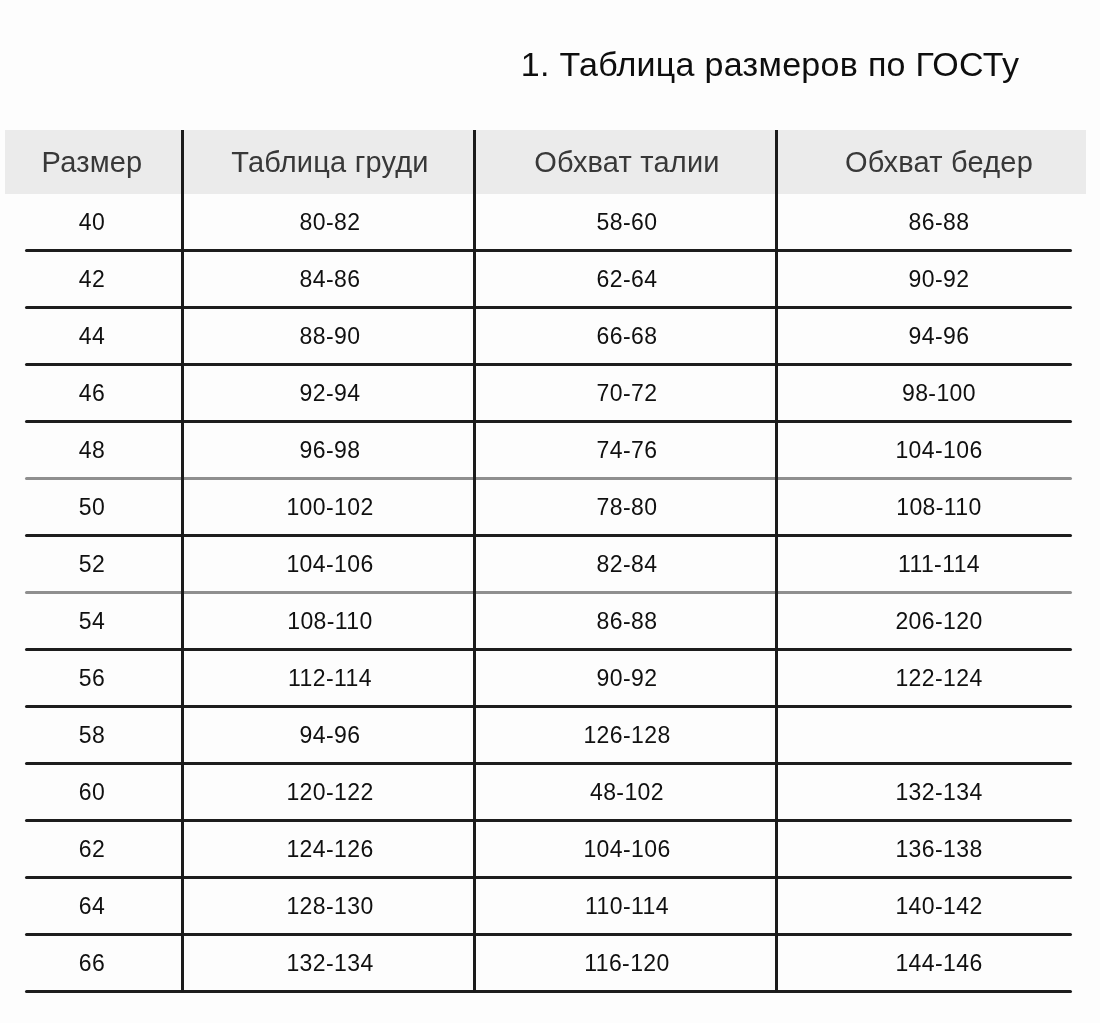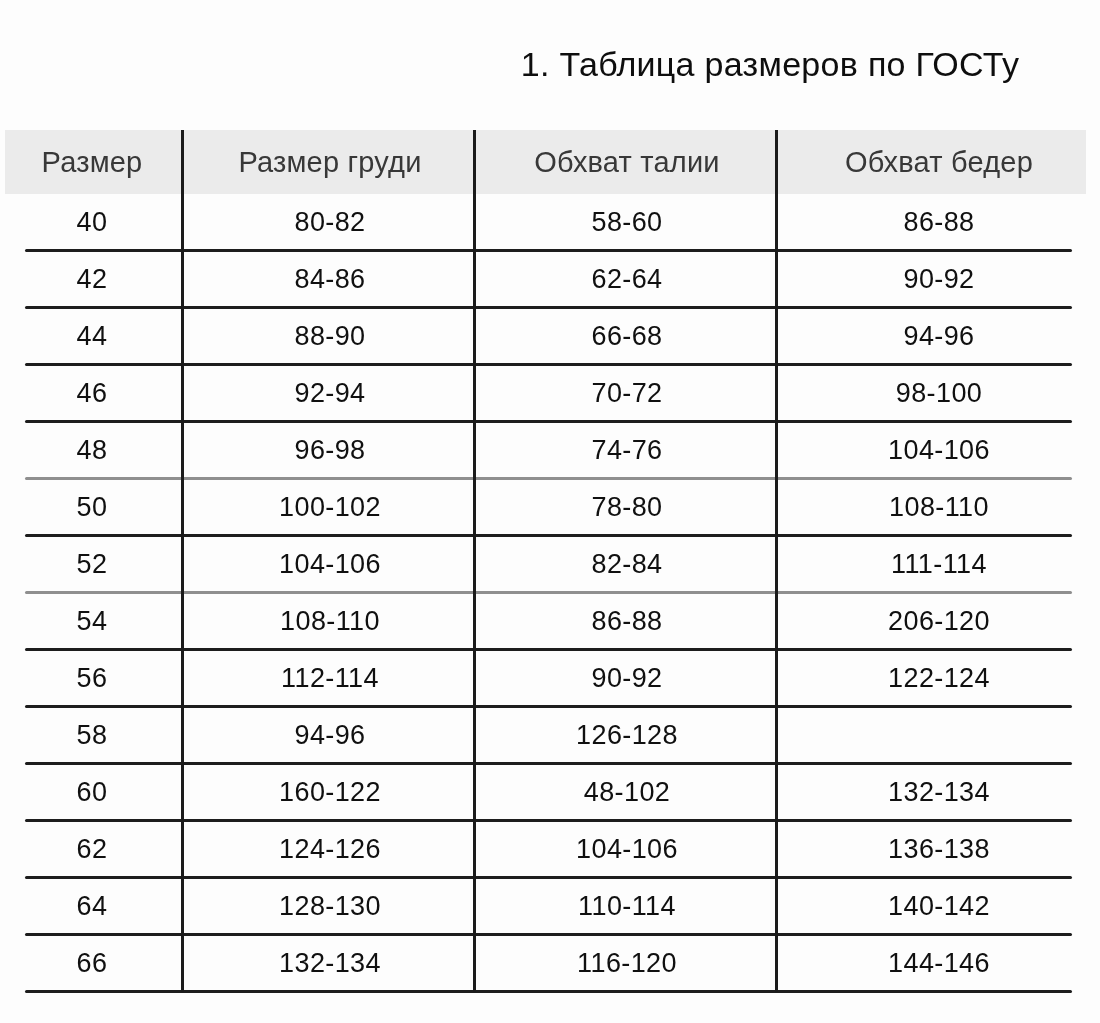--- a/index.html
+++ b/index.html
@@ -78,41 +78,41 @@
     align-items: center;
     justify-content: center;
     white-space: nowrap;
   }
   .header-row .cell {
     font-size: 29px;
     color: #383838;
     letter-spacing: 0.2px;
   }
   .data-row .cell {
-    font-size: 27px;
+    font-size: 23px;
     color: #101010;
     letter-spacing: 0.4px;
   }
 </style>
 </head>
 <body>
 
 <div class="page">
 
   <div class="title">1. Таблица размеров по ГОСТу</div>
 
   <div class="table">
     <div class="header-bg"></div>
     <div class="vline vline-1"></div>
     <div class="vline vline-2"></div>
     <div class="vline vline-3"></div>
 
     <div class="grid-row header-row">
       <div class="cell">Размер</div>
-      <div class="cell">Размер груди</div>
+      <div class="cell">Таблица груди</div>
       <div class="cell">Обхват талии</div>
       <div class="cell">Обхват бедер</div>
     </div>
 
     <div class="grid-row data-row">
       <div class="cell">40</div>
       <div class="cell">80-82</div>
       <div class="cell">58-60</div>
       <div class="cell">86-88</div>
     </div>
@@ -174,21 +174,21 @@
     </div>
 
     <div class="grid-row data-row">
       <div class="cell">58</div>
       <div class="cell">94-96</div>
       <div class="cell">126-128</div>
     </div>
 
     <div class="grid-row data-row">
       <div class="cell">60</div>
-      <div class="cell">160-122</div>
+      <div class="cell">120-122</div>
       <div class="cell">48-102</div>
       <div class="cell">132-134</div>
     </div>
 
     <div class="grid-row data-row">
       <div class="cell">62</div>
       <div class="cell">124-126</div>
       <div class="cell">104-106</div>
       <div class="cell">136-138</div>
     </div>

